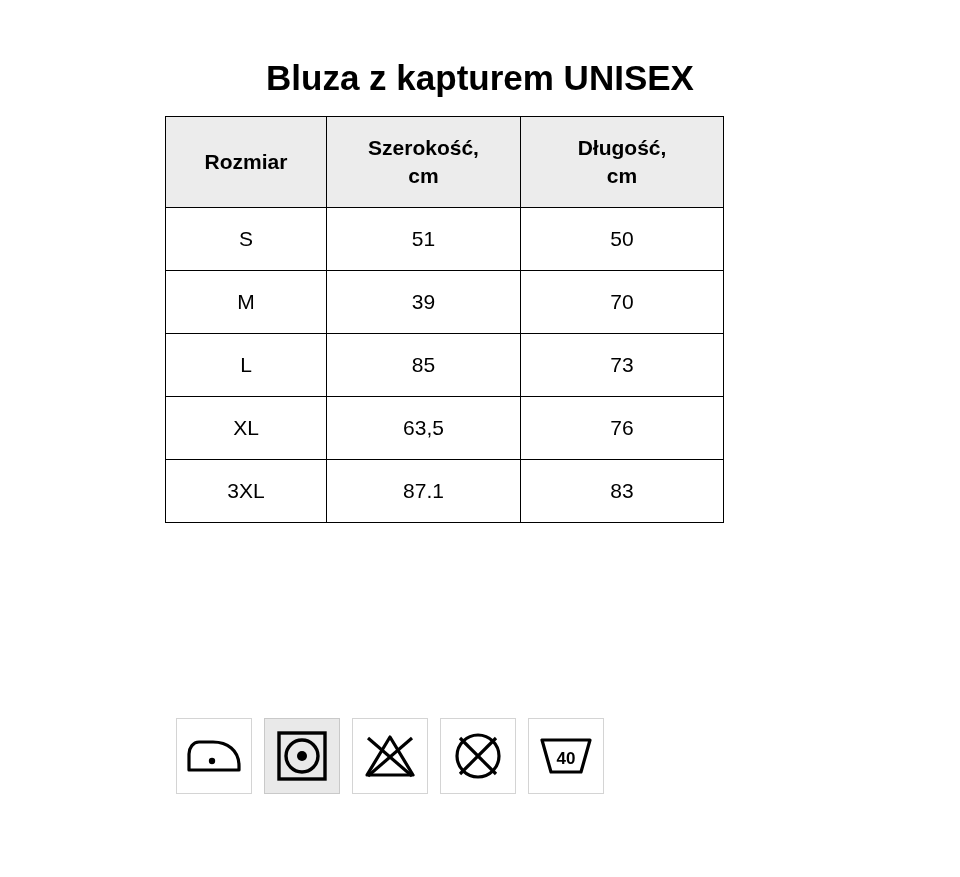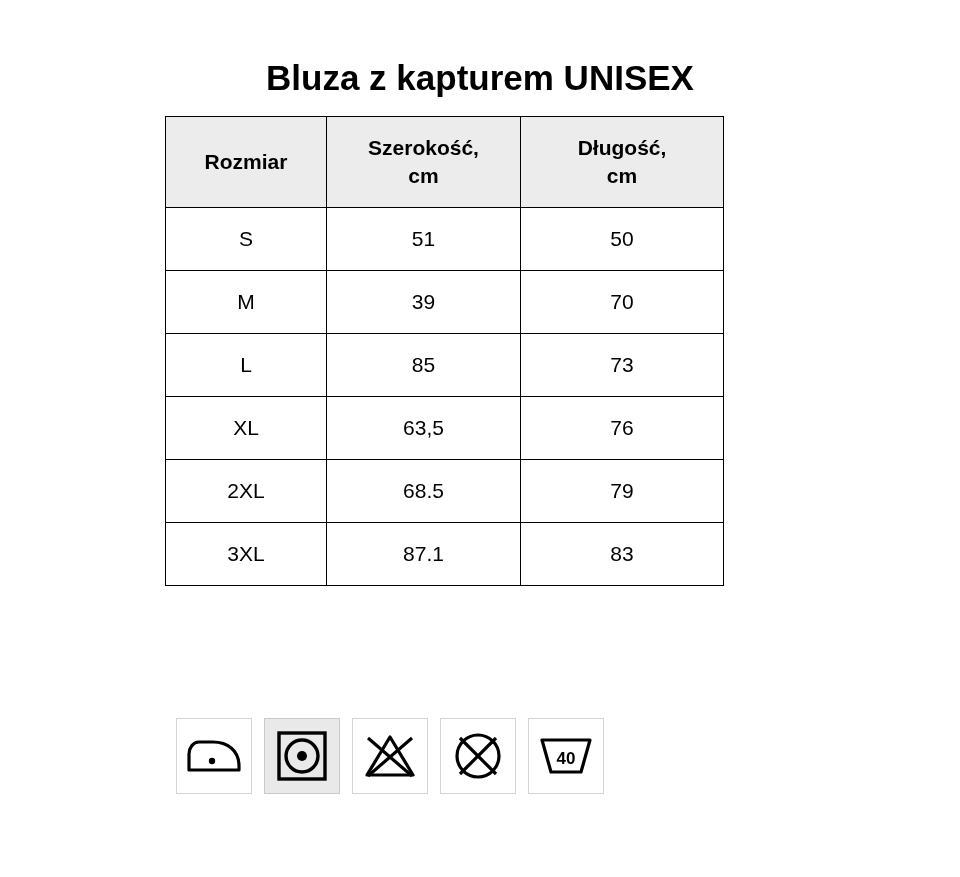--- a/index.html
+++ b/index.html
@@ -126,25 +126,20 @@
         <td>L</td>
         <td>85</td>
         <td>73</td>
       </tr>
       <tr>
         <td>XL</td>
         <td>63,5</td>
         <td>76</td>
       </tr>
       <tr>
-        <td>2XL</td>
-        <td>68.5</td>
-        <td>79</td>
-      </tr>
-      <tr>
         <td>3XL</td>
         <td>87.1</td>
         <td>83</td>
       </tr>
     </tbody>
   </table>
 
   <div class="care-row">
 
     <div class="care-icon">

